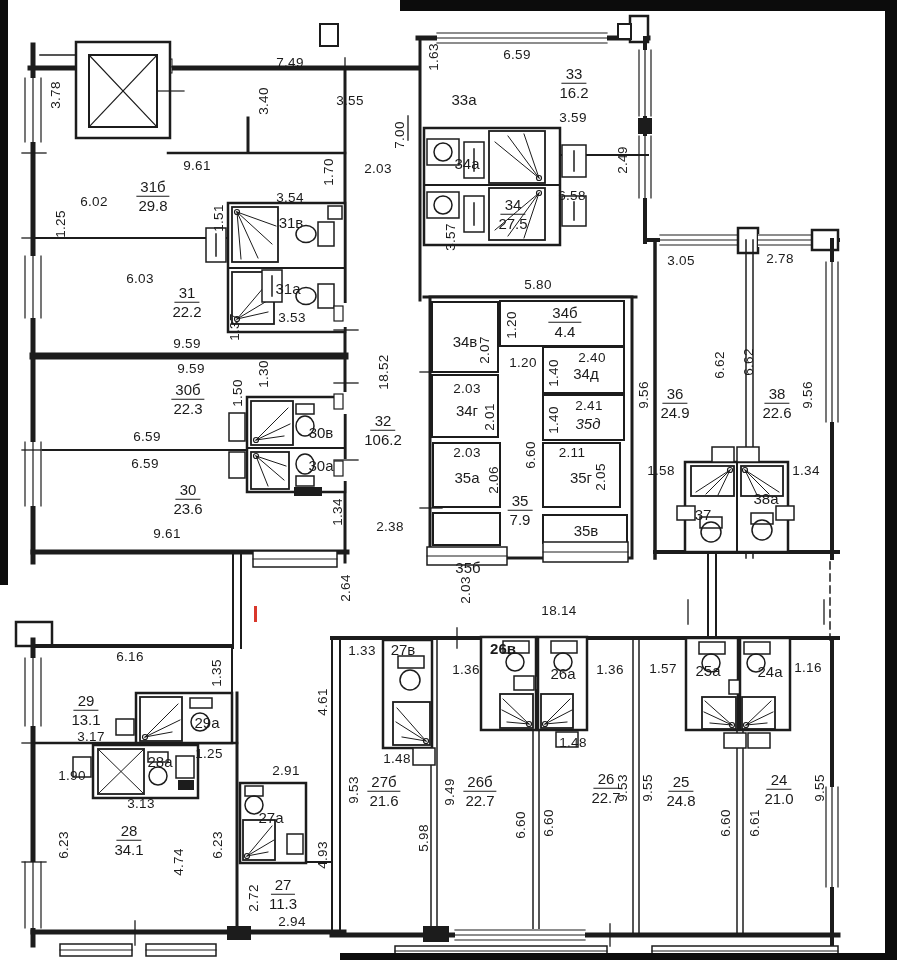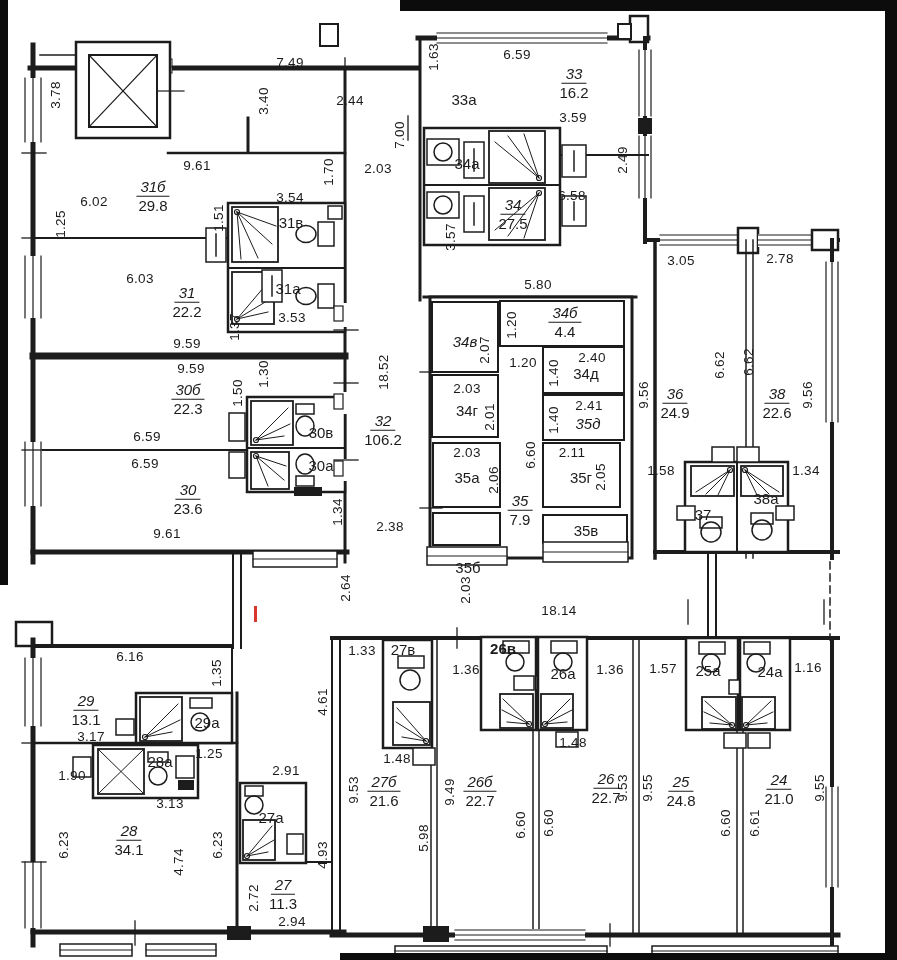--- a/index.html
+++ b/index.html
@@ -8,21 +8,21 @@
   #plan-stage{position:absolute;inset:0;width:897px;height:960px;}
   #walls-svg{position:absolute;left:0;top:0;}
   #labels-layer{position:absolute;inset:0;pointer-events:none;}
   .dim-label{position:absolute;font-size:13.5px;font-weight:500;letter-spacing:.3px;
              transform:translate(-50%,-50%);white-space:nowrap;color:#1b1b1b;}
   .dim-label.vert{transform:translate(-50%,-50%) rotate(-90deg);}
   .unit-label{position:absolute;font-size:15px;font-weight:500;transform:translate(-50%,-50%);
               white-space:nowrap;color:#1b1b1b;}
   .room-label{position:absolute;transform:translate(-50%,-50%);text-align:center;line-height:1.05;}
   .room-label .num{display:inline-block;font-size:15px;font-weight:500;
-                   border-bottom:1.6px solid #1b1b1b;padding:0 4px 1px 4px;font-style:italic;}
+                   border-bottom:1.6px solid #1b1b1b;padding:0 4px 1px 4px;}
   .room-label .area{display:block;font-size:15px;font-weight:500;padding-top:1px;}
   #watermark{position:absolute;left:552px;top:800px;font-size:58px;font-weight:700;
              color:rgba(175,175,175,.38);letter-spacing:14px;pointer-events:none;}
   .scan-edge{position:absolute;background:#0c0c0c;}
 </style>
 </head>
 <body>
 
 <div id="plan-stage">
 
@@ -420,21 +420,21 @@
           <line x1="420" y1="508" x2="442" y2="508"></line>
       </g>
     </g>
   </svg>
 
 
   <div id="labels-layer">
       <div class="dim-label vert" style="left: 55px; top: 95px;">3.78</div>
       <div class="dim-label" style="left: 290px; top: 62px;">7.49</div>
       <div class="dim-label vert" style="left: 263px; top: 101px;">3.40</div>
-      <div class="dim-label" style="left: 350px; top: 100px;">2.44</div>
+      <div class="dim-label" style="left: 350px; top: 100px;">3.55</div>
       <div class="dim-label" style="left: 197px; top: 165px;">9.61</div>
       <div class="dim-label vert" style="left: 328px; top: 172px;">1.70</div>
       <div class="dim-label" style="left: 378px; top: 168px;">2.03</div>
       <div class="dim-label" style="left: 94px; top: 201px;">6.02</div>
       <div class="dim-label vert" style="left: 60px; top: 224px;">1.25</div>
       <div class="dim-label" style="left: 290px; top: 197px;">3.54</div>
       <div class="dim-label vert" style="left: 218px; top: 218px;">1.51</div>
       <div class="dim-label" style="left: 140px; top: 278px;">6.03</div>
       <div class="dim-label" style="left: 292px; top: 317px;">3.53</div>
       <div class="dim-label vert" style="left: 234px; top: 327px;">1.37</div>
@@ -480,21 +480,21 @@
       <div class="dim-label vert" style="left: 807px; top: 395px;">9.56</div>
       <div class="dim-label vert" style="left: 345px; top: 588px;">2.64</div>
       <div class="dim-label vert" style="left: 465px; top: 590px;">2.03</div>
       <div class="dim-label" style="left: 559px; top: 610px;">18.14</div>
       <div class="dim-label" style="left: 130px; top: 656px;">6.16</div>
       <div class="dim-label vert" style="left: 216px; top: 673px;">1.35</div>
       <div class="dim-label" style="left: 91px; top: 736px;">3.17</div>
       <div class="dim-label" style="left: 72px; top: 775px;">1.90</div>
       <div class="dim-label" style="left: 209px; top: 753px;">1.25</div>
       <div class="dim-label" style="left: 286px; top: 770px;">2.91</div>
-      <div class="dim-label" style="left: 141px; top: 803px; margin-left: 29px;">3.13</div>
+      <div class="dim-label" style="left: 141px; top: 803px;">3.13</div>
       <div class="dim-label vert" style="left: 63px; top: 845px;">6.23</div>
       <div class="dim-label vert" style="left: 178px; top: 862px;">4.74</div>
       <div class="dim-label vert" style="left: 217px; top: 845px;">6.23</div>
       <div class="dim-label vert" style="left: 253px; top: 898px;">2.72</div>
       <div class="dim-label" style="left: 292px; top: 921px;">2.94</div>
       <div class="dim-label vert" style="left: 322px; top: 855px;">4.93</div>
       <div class="dim-label vert" style="left: 322px; top: 702px;">4.61</div>
       <div class="dim-label" style="left: 362px; top: 650px; text-align: center;">1.33</div>
       <div class="dim-label" style="left: 466px; top: 669px;">1.36</div>
       <div class="dim-label" style="left: 610px; top: 669px;">1.36</div>
@@ -530,21 +530,21 @@
       <div class="room-label" style="left: 480px; top: 791px;"><span class="num">26б</span><span class="area">22.7</span></div>
       <div class="room-label" style="left: 578px; top: 788px; margin-left: 28px;"><span class="num">26</span><span class="area">22.7</span></div>
       <div class="room-label" style="left: 681px; top: 791px;"><span class="num">25</span><span class="area">24.8</span></div>
       <div class="room-label" style="left: 779px; top: 789px;"><span class="num">24</span><span class="area">21.0</span></div>
       <div class="unit-label" style="left: 291px; top: 222px;">31в</div>
       <div class="unit-label" style="left: 288px; top: 288px;">31а</div>
       <div class="unit-label" style="left: 321px; top: 432px;">30в</div>
       <div class="unit-label" style="left: 321px; top: 465px;">30а</div>
       <div class="unit-label" style="left: 464px; top: 99px;">33а</div>
       <div class="unit-label" style="left: 467px; top: 163px;">34а</div>
-      <div class="unit-label" style="left: 465px; top: 341px; font-style: italic;">34в</div>
+      <div class="unit-label" style="left: 465px; top: 341px;">34в</div>
       <div class="unit-label" style="left: 467px; top: 410px;">34г</div>
       <div class="unit-label" style="left: 586px; top: 373px;">34д</div>
       <div class="unit-label" style="left: 588px; top: 423px; font-style: italic;">35д</div>
       <div class="unit-label" style="left: 467px; top: 477px;">35а</div>
       <div class="unit-label" style="left: 581px; top: 477px;">35г</div>
       <div class="unit-label" style="left: 468px; top: 527px; margin-top: 40px;">35б</div>
       <div class="unit-label" style="left: 586px; top: 530px;">35в</div>
       <div class="unit-label" style="left: 703px; top: 514px;">37</div>
       <div class="unit-label" style="left: 766px; top: 498px;">38а</div>
       <div class="unit-label" style="left: 207px; top: 722px;">29а</div>

